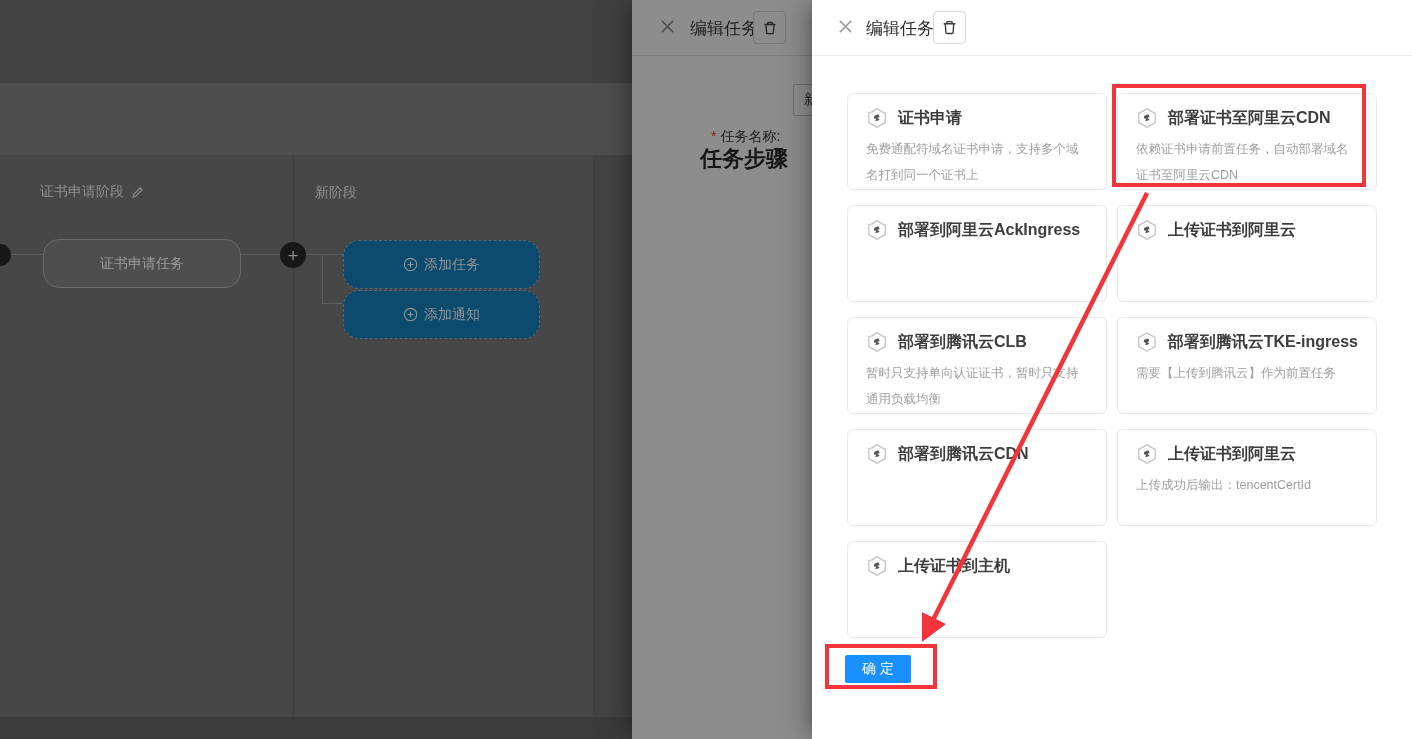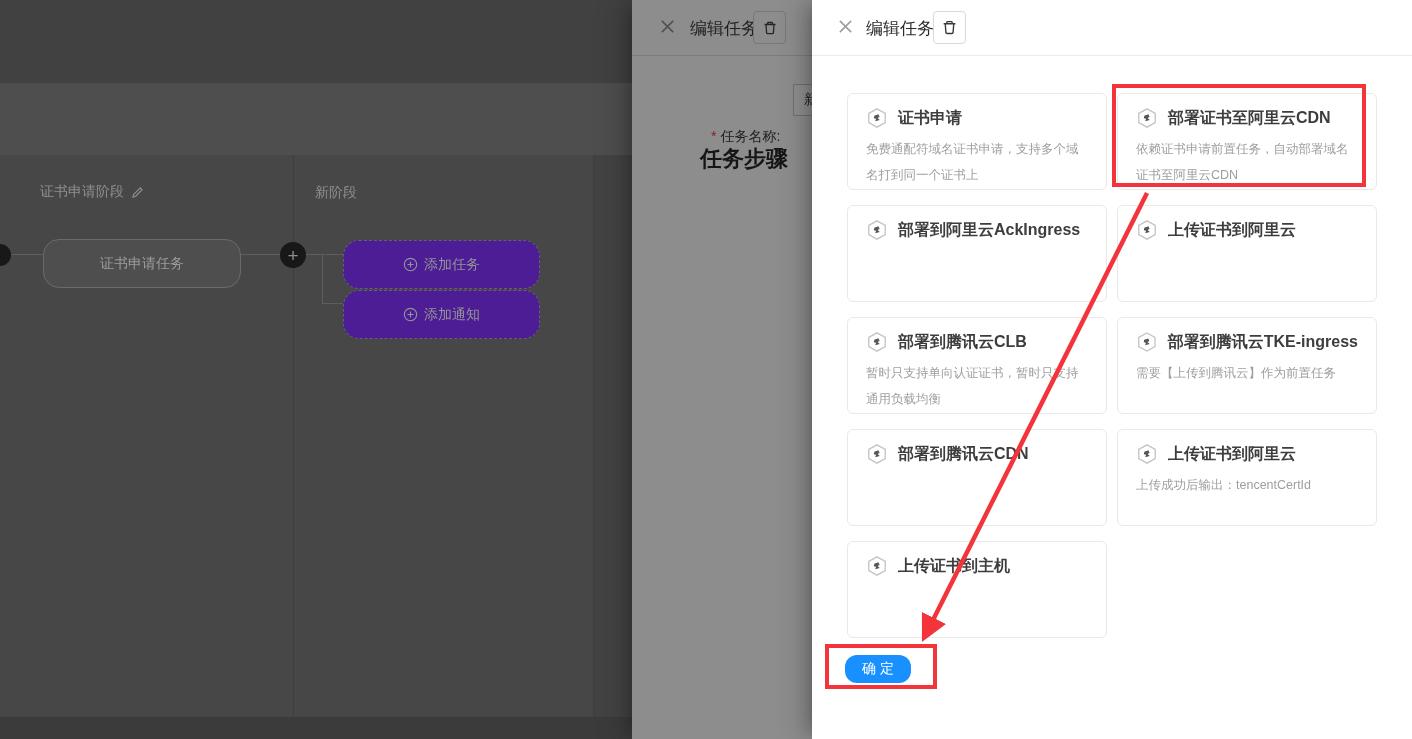--- a/index.html
+++ b/index.html
@@ -14,21 +14,21 @@
   .bottomstrip{ position:absolute; left:0; top:717px; width:100%; height:22px; background:#3b3b3b; }
   .divider    { position:absolute; top:155px; height:562px; width:1px; background:#3e3e3e; }
   .col3       { position:absolute; left:593px; top:155px; width:39px; height:562px; background:#434343; }
 
   .stage-title { position:absolute; font-size:14px; color:#8f8f8f; display:flex; align-items:center; gap:7px; }
   .cline { position:absolute; background:#5e5e5e; }
 
   .pill { position:absolute; height:49px; border-radius:16px; display:flex; align-items:center;
           justify-content:center; font-size:14px; cursor:pointer; }
   .pill.solid  { background:#4e4e4e; border:1px solid #6b6b6b; color:#9c9c9c; }
-  .pill.dashed { background:#4c1d95; border:1px dashed #646464; color:#949494; gap:6px; }
+  .pill.dashed { background:#0c4a6e; border:1px dashed #646464; color:#949494; gap:6px; }
 
   .node { position:absolute; border-radius:50%; background:#181818; }
   .plusnode { width:26px; height:26px; display:flex; align-items:center; justify-content:center;
               color:#8d8d8d; font-size:19px; line-height:1; cursor:pointer; }
 
   
   .drawer { position:absolute; top:0; height:739px; overflow:hidden;
             box-shadow:-6px 0 16px -8px rgba(0,0,0,.35), -9px 0 28px 0 rgba(0,0,0,.18); }
   .drawer-header { position:absolute; left:0; top:0; width:100%; height:56px; }
   .dx { position:absolute; top:19px; cursor:pointer; }
@@ -58,21 +58,21 @@
 
   .cards { position:absolute; left:35px; top:93px; width:530px;
            display:grid; grid-template-columns:260px 260px; gap:15px 10px; }
   .card { width:260px; height:97px; background:#fff; border:1px solid #e9e9e9; border-radius:6px;
           padding:13px 18px; cursor:pointer; }
   .card-head { display:flex; align-items:center; gap:10px; }
   .ctitle { font-size:16px; font-weight:600; color:#3d3d3d; white-space:nowrap; }
   .cdesc { margin-top:7px; font-size:12.5px; line-height:26px; color:#9e9e9e; }
 
   .confirm { position:absolute; left:33px; top:655px; width:66px; height:28px; border:none;
-             border-radius:12px; background:var(--primary,#1890ff); color:#fff; font-size:14px;
+             border-radius:2px; background:var(--primary,#1890ff); color:#fff; font-size:14px;
              cursor:pointer; font-family:inherit; }
 
   
   .anno { position:absolute; inset:0; z-index:40; pointer-events:none; }
 </style>
 </head>
 <body>
 
 <div class="page">
   <div class="nav"></div>

